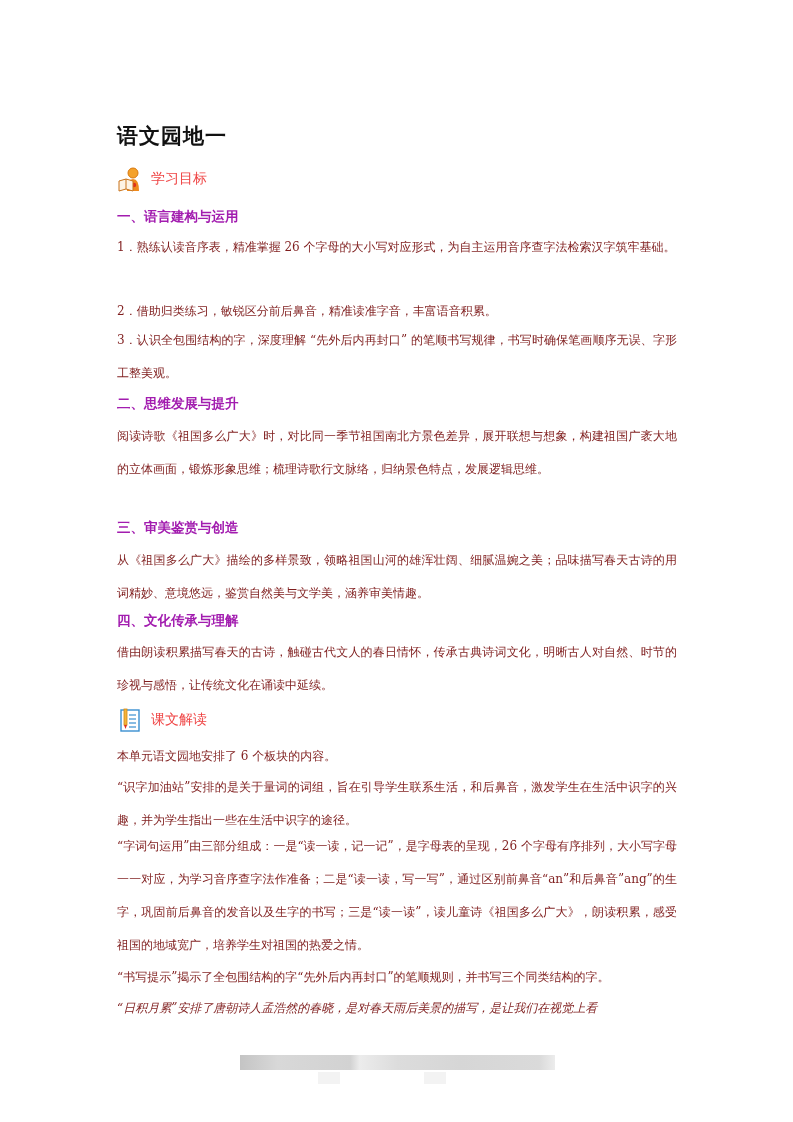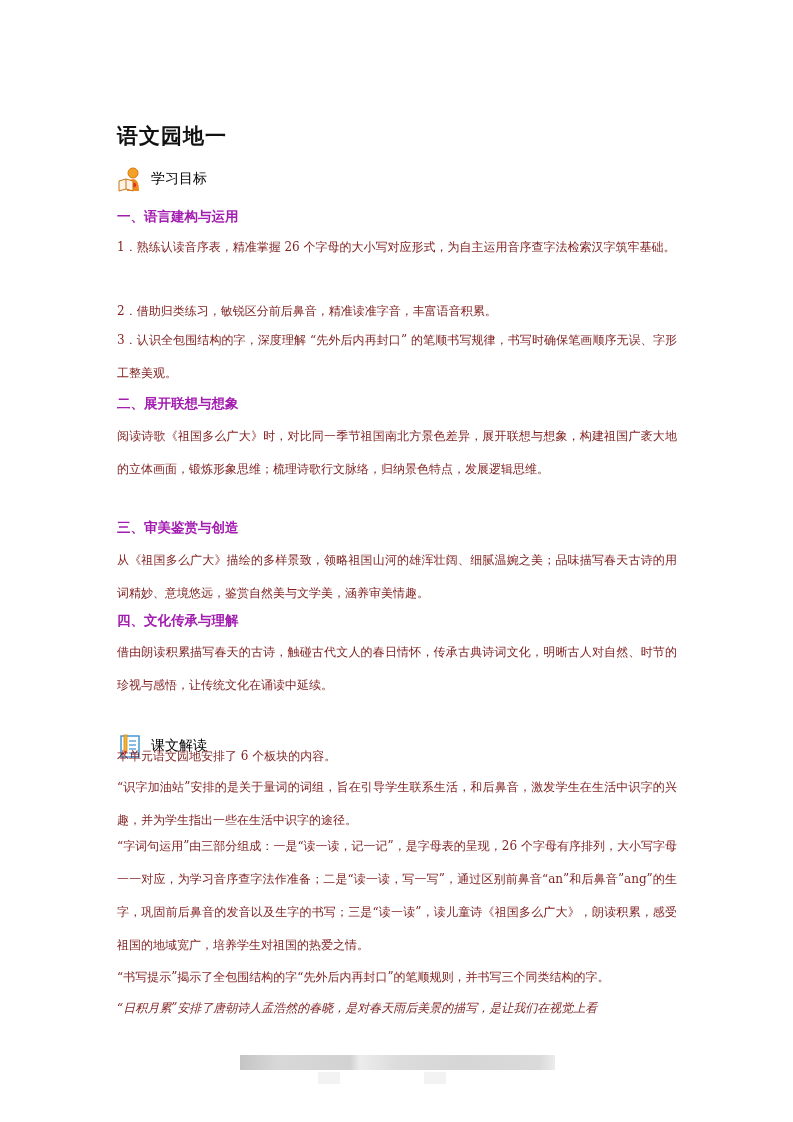--- a/index.html
+++ b/index.html
@@ -12,21 +12,21 @@
     .title {
       position: absolute; left: 0; top: 122px; width: 560px; 
       font-family: "DejaVu Sans", "Liberation Sans", sans-serif;
       font-weight: bold; font-size: 21px; letter-spacing: 1px; color: #111;
     }
     .section-head {
       position: absolute; left: 0; display: flex; align-items: center; height: 28px;
     }
     .section-head .label {
       font-family: "DejaVu Sans", "Liberation Sans", sans-serif;
-      font-size: 14px; color: #000000; margin-left: 8px;
+      font-size: 14px; color: #ef4444; margin-left: 8px;
     }
     .icon { width: 26px; height: 26px; display: inline-block; }
     .sub-head {
       position: absolute; left: 0;
       font-family: "DejaVu Sans", "Liberation Sans", sans-serif;
       font-weight: bold; font-size: 13.5px; color: #a21caf;
     }
     .para {
       position: absolute; left: 0; width: 560px;
       font-size: 12px; line-height: 33px; color: #7f1d1d;
@@ -58,30 +58,30 @@
       </svg>
     </span>
     <span class="label">学习目标</span>
   </div>
 
   <div class="sub-head" style="top:208px;">一、语言建构与运用</div>
   <div class="para" style="top:231px;">1．熟练认读音序表，精准掌握 26 个字母的大小写对应形式，为自主运用音序查字法检索汉字筑牢基础。</div>
   <div class="para" style="top:295px;">2．借助归类练习，敏锐区分前后鼻音，精准读准字音，丰富语音积累。</div>
   <div class="para" style="top:324px;">3．认识全包围结构的字，深度理解 “先外后内再封口” 的笔顺书写规律，书写时确保笔画顺序无误、字形工整美观。</div>
 
-  <div class="sub-head" style="top:395px;">二、展开联想与想象</div>
+  <div class="sub-head" style="top:395px;">二、思维发展与提升</div>
   <div class="para" style="top:420px;">阅读诗歌《祖国多么广大》时，对比同一季节祖国南北方景色差异，展开联想与想象，构建祖国广袤大地的立体画面，锻炼形象思维；梳理诗歌行文脉络，归纳景色特点，发展逻辑思维。</div>
 
   <div class="sub-head" style="top:519px;">三、审美鉴赏与创造</div>
   <div class="para" style="top:544px;">从《祖国多么广大》描绘的多样景致，领略祖国山河的雄浑壮阔、细腻温婉之美；品味描写春天古诗的用词精妙、意境悠远，鉴赏自然美与文学美，涵养审美情趣。</div>
 
   <div class="sub-head" style="top:612px;">四、文化传承与理解</div>
   <div class="para" style="top:636px;">借由朗读积累描写春天的古诗，触碰古代文人的春日情怀，传承古典诗词文化，明晰古人对自然、时节的珍视与感悟，让传统文化在诵读中延续。</div>
 
-  <div class="section-head" style="top:732px;justify-content:space-between;">
+  <div class="section-head" style="top:706px;justify-content:space-between;">
     <span class="icon">
       <svg width="26" height="26" viewBox="0 0 26 26">
         <rect x="4" y="3" width="18" height="21" fill="#ffffff" stroke="#3a8fd0" stroke-width="1.4"></rect>
         <line x1="12" y1="8" x2="19" y2="8" stroke="#3a8fd0" stroke-width="1.2"></line>
         <line x1="12" y1="12" x2="19" y2="12" stroke="#3a8fd0" stroke-width="1.2"></line>
         <line x1="12" y1="16" x2="19" y2="16" stroke="#3a8fd0" stroke-width="1.2"></line>
         <line x1="12" y1="20" x2="19" y2="20" stroke="#3a8fd0" stroke-width="1.2"></line>
         <rect x="7" y="2" width="3" height="16" fill="#f4b23a" stroke="#d38a12" stroke-width="0.8"></rect>
         <path d="M7 18 L8.5 22 L10 18 Z" fill="#e0301e"></path>
       </svg>

